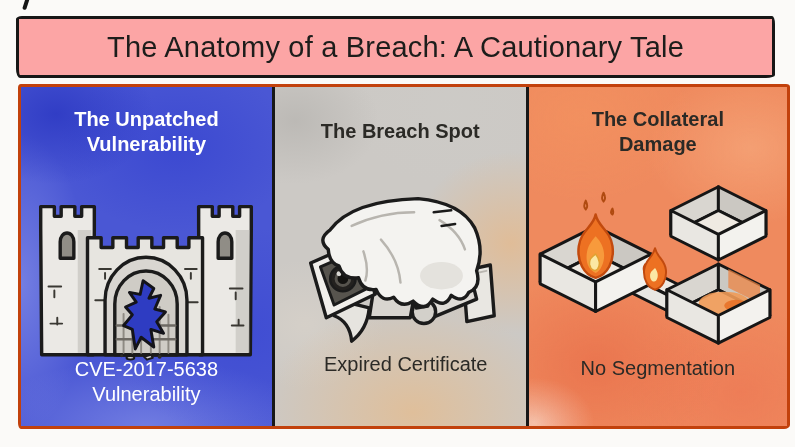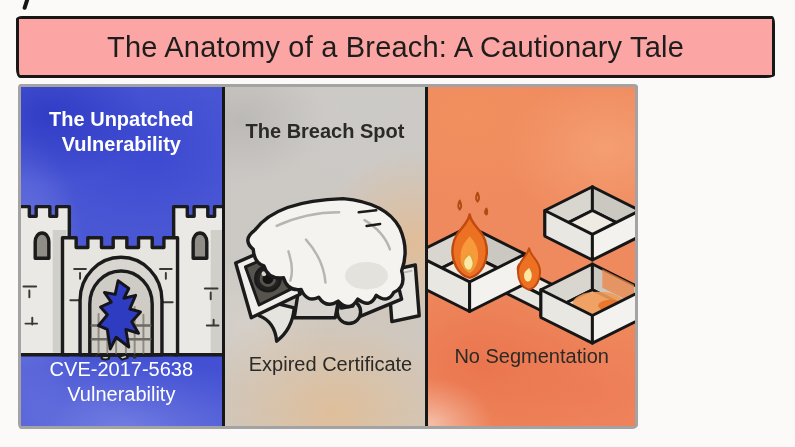--- a/index.html
+++ b/index.html
@@ -23,22 +23,22 @@
     background:#fca5a5;border:3px solid #171717;
     border-radius:6px 3px 9px 4px / 3px 8px 3px 9px;
     display:flex;align-items:center;justify-content:center;
   }
   .title{
     margin:0;font-size:29px;font-weight:400;color:#1d1d1b;letter-spacing:.2px;
   }
 
   
   .panels{
-    position:absolute;left:18px;top:84px;width:620px;height:345px;
-    display:flex;border:3px solid #a3a3a3;box-sizing:border-box;
+    position:absolute;left:18px;top:84px;width:772px;height:345px;
+    display:flex;border:3px solid #c2410c;box-sizing:border-box;
     border-radius:3px 4px 6px 3px / 4px 3px 4px 6px;
   }
   .panel{position:relative;flex:1 1 0;overflow:hidden;}
   .panel + .panel{border-left:3px solid #171717;}
   .panel--orange{flex:1.03 1 0;}
 
   .panel--blue{
     background:
       radial-gradient(140px 100px at 14% 8%, rgba(28,40,185,.55), transparent 70%),
       radial-gradient(170px 120px at 62% 18%, rgba(42,56,205,.45), transparent 70%),
@@ -71,21 +71,21 @@
     text-align:center;font-size:20px;font-weight:600;line-height:1.24;
     white-space:pre-line;color:#2b2a26;
   }
   .panel--gray .heading{top:32px;}
   .caption{
     position:absolute;bottom:18px;left:0;right:0;margin:0;
     text-align:center;font-size:20px;font-weight:400;line-height:1.28;
     white-space:pre-line;color:#2b2a26;
   }
   .panel--gray .caption{bottom:48px;padding-left:11px;}
-  .panel--orange .caption{bottom:56px;}
+  .panel--orange .caption{bottom:44px;}
   .panel--blue .heading,.panel--blue .caption{color:#ffffff;}
 
   figure.illustration{margin:0;position:absolute;left:50%;transform:translateX(-50%);}
   .ill-castle{top:84px;}
   .ill-camera{top:96px;}
   .ill-rooms{top:78px;}
 </style>
 </head>
 <body>
 
@@ -166,20 +166,22 @@
           <ellipse cx="150" cy="95" rx="22" ry="14" fill="#dddad4" stroke="none" opacity=".7"></ellipse>
           <path d="M58,44 Q88,30 122,30 M148,38 Q168,50 174,68 M88,58 Q106,78 108,102 M70,70 Q76,88 72,100" stroke="#b8b5af" stroke-width="2.5"></path>
           <path d="M142,30 l18,-2 M150,44 l14,-2" stroke="#1b1b1b" stroke-width="2.5"></path>
         </svg>
       </figure>
 
       <p class="caption">Expired Certificate</p>
     </section>
 
     <section class="panel panel--orange">
+      <h2 class="heading">The Collateral
+Damage</h2>
 
       <figure class="illustration ill-rooms">
         <svg width="248" height="198" viewBox="0 0 250 200" fill="none" stroke="#161616" stroke-width="3" stroke-linejoin="round" stroke-linecap="round">
 
           <path d="M186,22 L138,46 L138,70 L186,46 Z" fill="#d9d6d0"></path>
           <path d="M186,22 L234,46 L234,70 L186,46 Z" fill="#cbc8c2"></path>
           <path d="M186,46 L234,70 L186,94 L138,70 Z" fill="#efeae2"></path>
           <path d="M138,46 L186,70 L186,96 L138,72 Z" fill="#e9e7e2"></path>
           <path d="M186,70 L234,46 L234,72 L186,96 Z" fill="#f3f2ee"></path>
 

